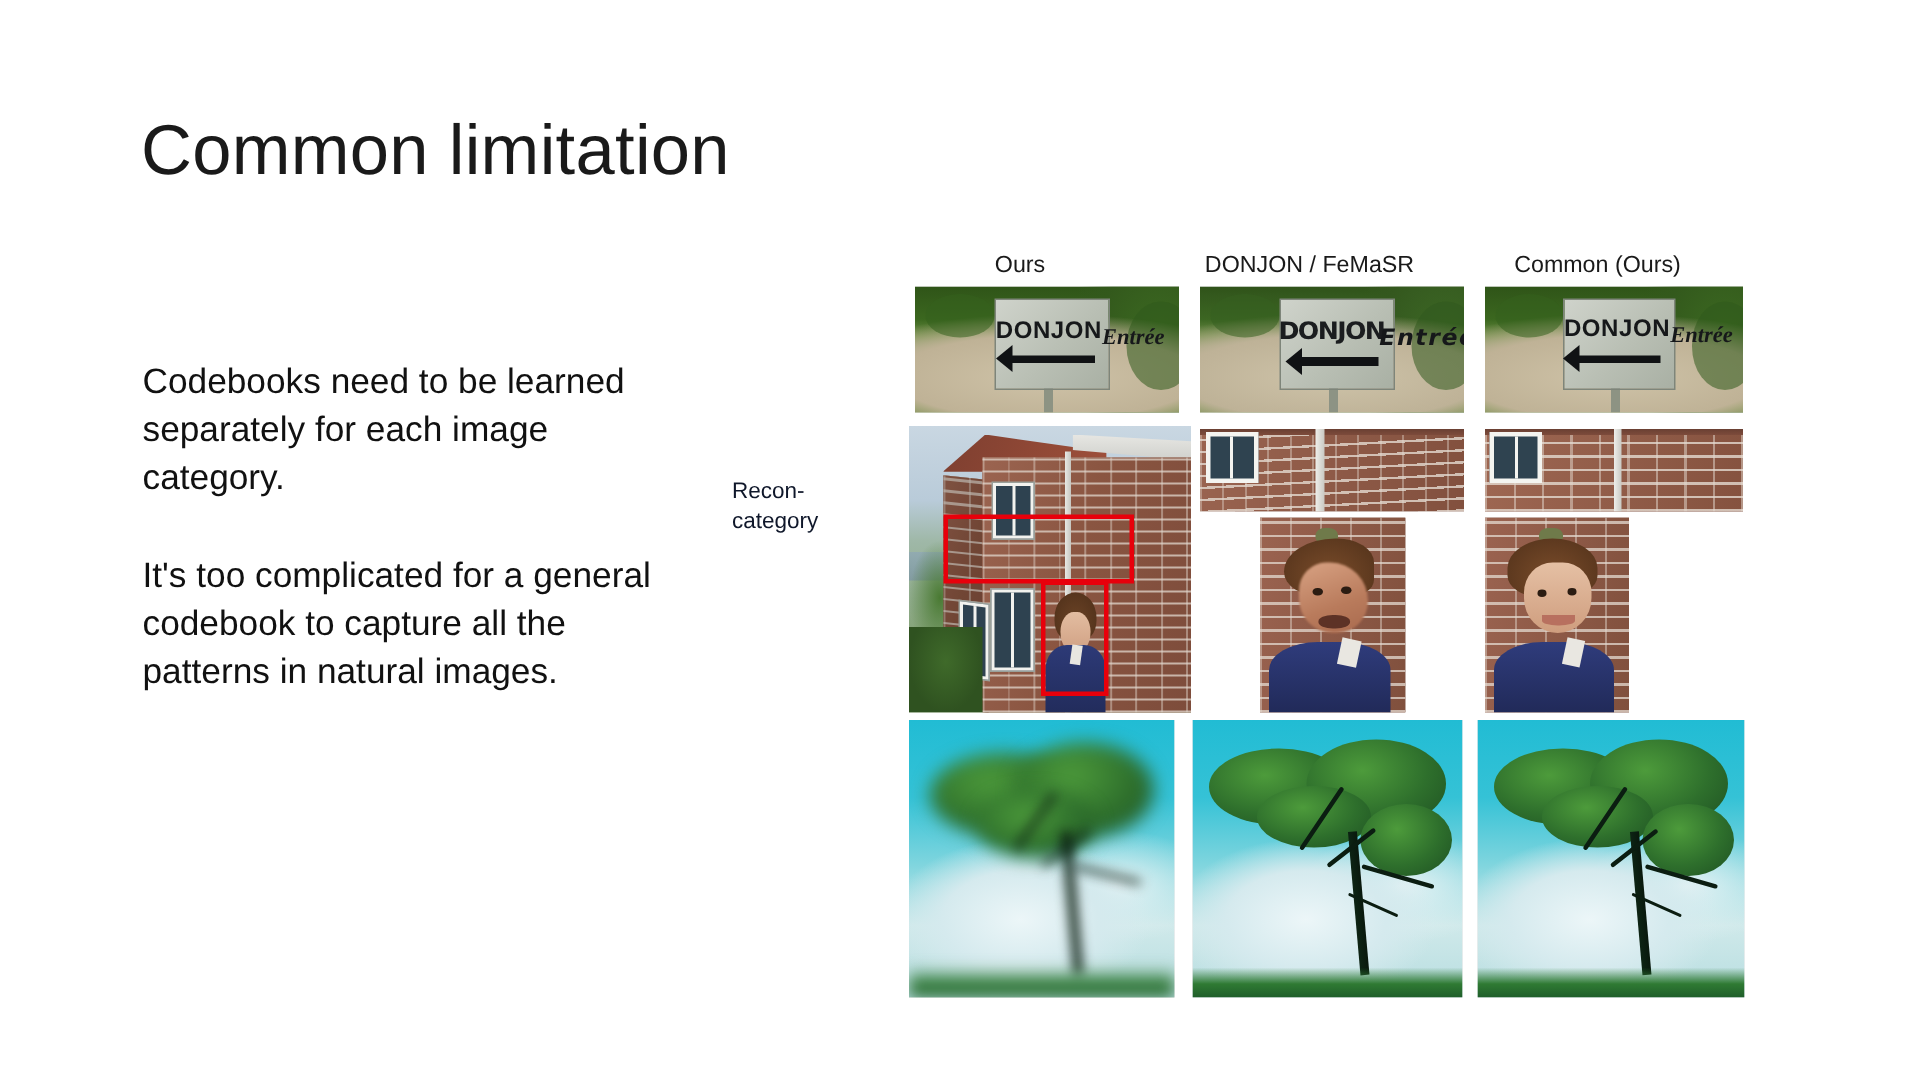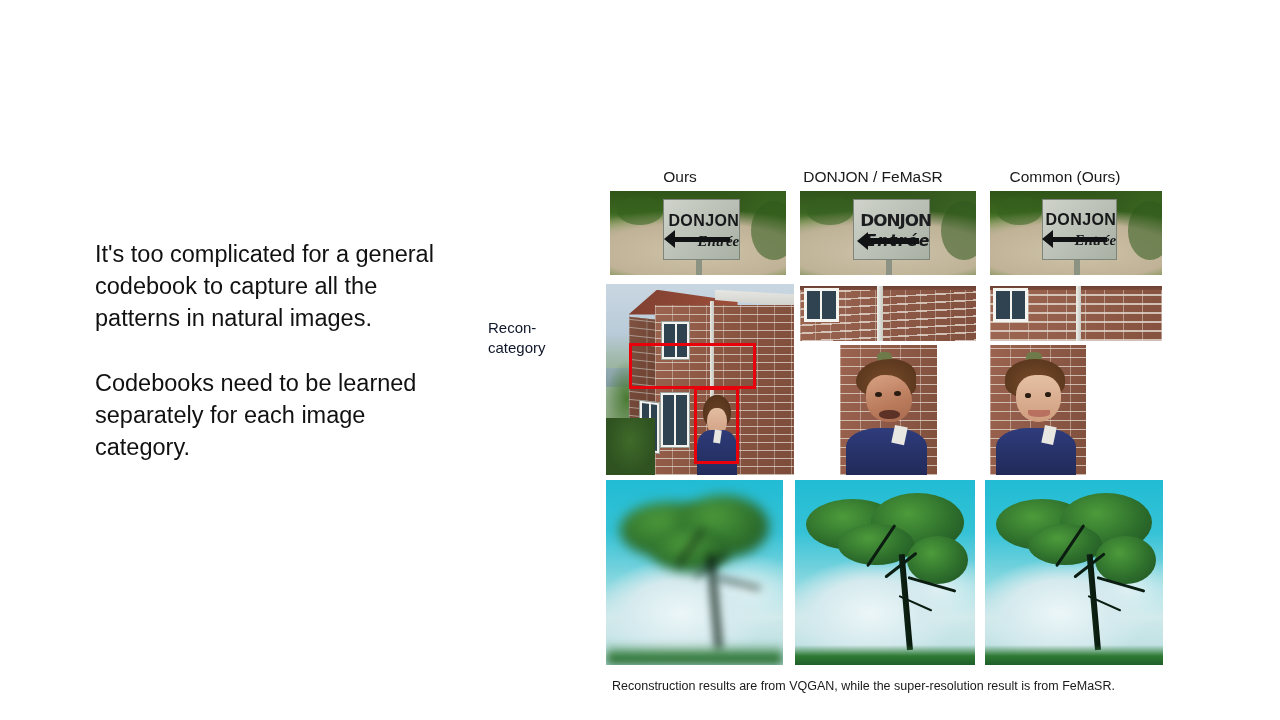--- a/index.html
+++ b/index.html
@@ -52,21 +52,21 @@
       
       radial-gradient(ellipse 45% 120% at 93% 45%, #3d6b22 0%, #33591c 55%, rgba(51,89,28,0) 78%),
       
       linear-gradient(to bottom, #2f5418 0%, #3b671f 26%, #6e8e46 40%, #a9a98a 55%, #b9ad90 100%);
   }
   .sign-scene .leaf{position:absolute;border-radius:50%;opacity:.55;}
   .signboard{
     position:absolute;left:30%;top:10%;width:44%;height:72%;
     background:linear-gradient(135deg,#cfd3cb 0%,#b9bfb4 55%,#a9b0a4 100%);
     border:1.5px solid #7e857a;box-sizing:border-box;
-    display:flex;flex-direction:column;align-items:flex-end;justify-content:flex-start;
+    display:flex;flex-direction:row;align-items:flex-start;justify-content:flex-start;
     padding-top:7%;
   }
   .signpost{
     position:absolute;left:49%;top:78%;width:3.5%;height:22%;
     background:#8d9383;
   }
   .sign-l1{font-family:"Liberation Sans",sans-serif;font-weight:700;
     font-size:16px;letter-spacing:.4px;color:#16181a;line-height:1;}
   .sign-l2{font-family:"Liberation Serif",serif;font-style:italic;font-weight:700;
     font-size:15px;color:#16181a;margin-top:5px;line-height:1;}
@@ -211,24 +211,25 @@
   #footnote{
     position:absolute;left:612px;top:679px;
     font-size:12.5px;color:#1a1a1a;white-space:nowrap;
   }
 </style>
 </head>
 <body>
 
 <div class="slide">
 
+  <div id="slide-title">Common limitation</div>
 
   <div id="body-copy">
+    <p>Codebooks need to be learned separately for each image category.</p>
     <p>It's too complicated for a general codebook to capture all the patterns in natural images.</p>
-    <p>Codebooks need to be learned separately for each image category.</p>
   </div>
 
   <div id="figure">
 
     <div class="col-header" style="left:110px;width:180px;">Ours</div>
     <div class="col-header" style="left:298px;width:190px;">DONJON / FeMaSR</div>
     <div class="col-header" style="left:490px;width:190px;">Common (Ours)</div>
 
     <div class="row-label" style="left:8px;top:158px;">
       <div>Recon-</div>
@@ -378,15 +379,14 @@
         <div class="branch" style="left:50%;top:52%;width:22%;height:2.5px;transform:rotate(-38deg);"></div>
         <div class="branch" style="left:63%;top:52%;width:28%;height:2.5px;transform:rotate(16deg);"></div>
         <div class="branch" style="left:40%;top:46%;width:28%;height:2.5px;transform:rotate(-56deg);"></div>
         <div class="branch" style="left:58%;top:62%;width:20%;height:2px;transform:rotate(24deg);"></div>
         <div class="ground"></div>
       </div>
     </div>
 
   </div>
 
-  <div id="footnote">Reconstruction results are from VQGAN, while the super-resolution result is from FeMaSR.</div>
 
 </div>
 
 </body></html>

